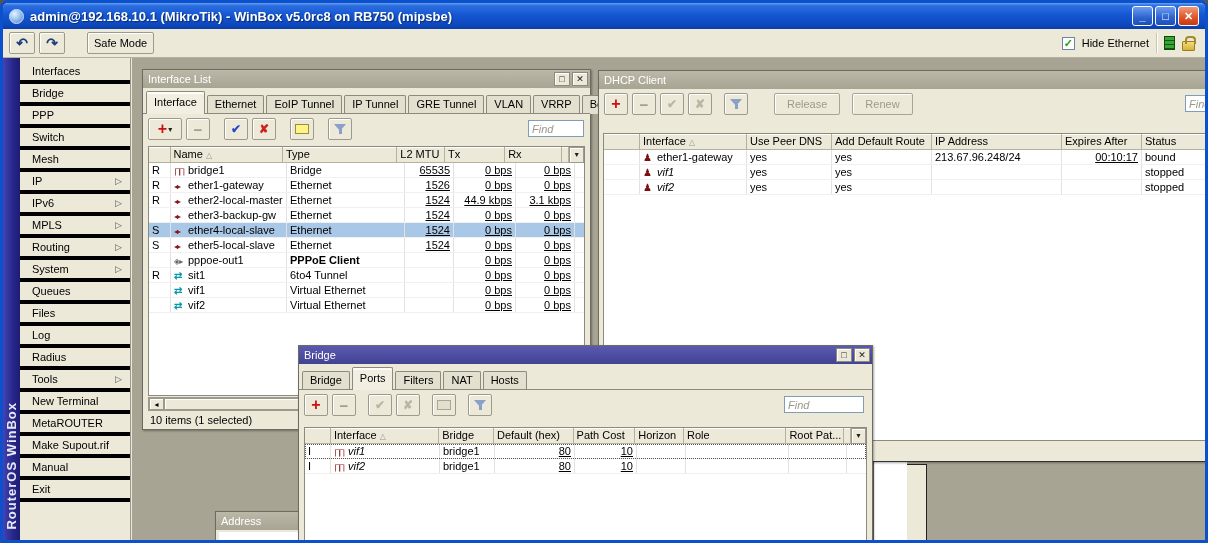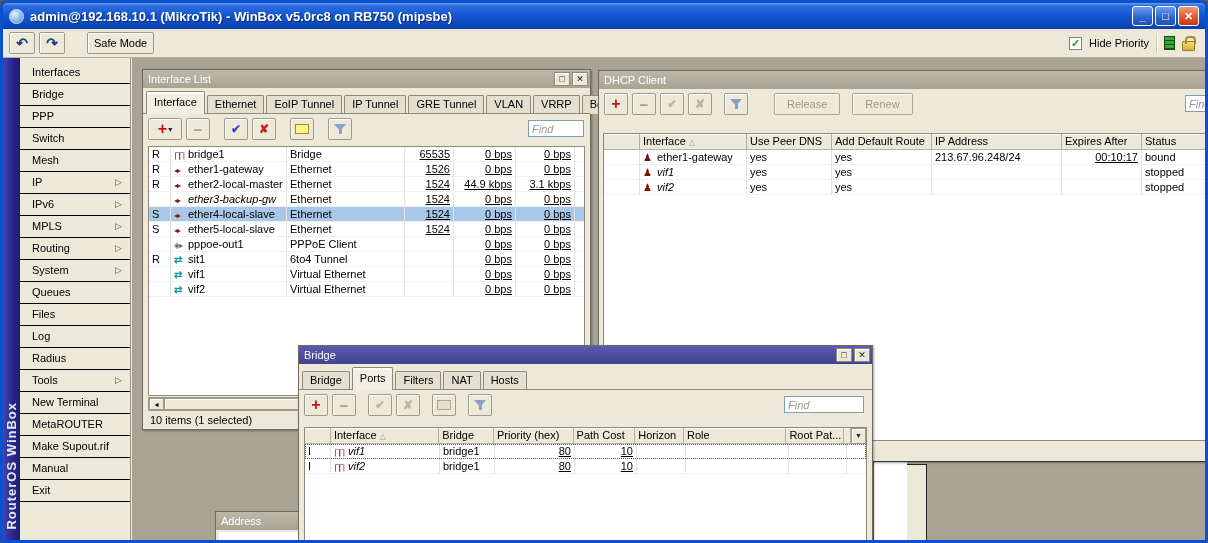--- a/index.html
+++ b/index.html
@@ -43,21 +43,21 @@
     border:2px solid #a8892a; border-bottom:none; border-radius:4px 4px 0 0; }
 
   
   .brandstrip { position:absolute; left:0; top:55px; bottom:0; width:17px;
     background:linear-gradient(90deg,#4343b4,#26268a 60%,#1d1d72); }
   .brandtext { position:absolute; left:1px; bottom:10px; color:#e8e8f4; font-weight:bold;
     font-size:13px; letter-spacing:1px; writing-mode:vertical-rl; transform:rotate(180deg); white-space:nowrap; }
   .sidebar { position:absolute; left:17px; top:55px; bottom:0; width:111px; background:#ece9d8;
     border-right:1px solid #9d9a8d; padding-top:4px; }
   .mi { height:22px; line-height:21px; padding:0 8px 0 12px; display:flex; align-items:center;
-    border-bottom:1px solid #000000; }
+    border-bottom:4px solid #000000; }
   .mi .lbl { flex:1; }
   .mi .sub { color:#555; font-size:9px; }
   .workspace { position:absolute; left:129px; top:55px; right:0; bottom:0;
     background:#a8a494; overflow:hidden; }
 
   
   .w { position:absolute; background:#ece9d8; border:1px solid #6e6c60;
        box-shadow:1px 1px 2px rgba(0,0,0,.35); }
   .wt { height:18px; line-height:18px; padding:0 5px; font-size:11px; color:#fff;
         position:relative; white-space:nowrap; overflow:hidden; }
@@ -147,21 +147,21 @@
       <span class="xpb close">✕</span>
     </span>
   </div>
 
   <div class="appbar">
     <span class="tbtn"><span class="arrow-glyph">↶</span></span>
     <span class="tbtn"><span class="arrow-glyph">↷</span></span>
     <span class="tbtn" style="margin-left:18px; color:#000;">Safe Mode</span>
     <span class="appbar-right">
       <span class="cb">✓</span>
-      <span>Hide Priority</span>
+      <span>Hide Ethernet</span>
       <span class="vsep"></span>
       <span class="ic-green"></span>
       <span class="ic-lock"></span>
     </span>
   </div>
 
   <div class="brandstrip">
     <span class="brandtext">RouterOS WinBox</span>
   </div>
 
@@ -278,20 +278,30 @@
           </span>
         <span class="b" style="margin-left:10px;">
             <span class="ic-note"></span>
           </span>
         <span class="b" style="margin-left:10px;">
             <span class="ic-funnel"></span>
           </span>
         <input class="find" style="position: absolute; right: 6px; top: 6px;" placeholder="Find">
       </div>
       <div class="grid" style="left:5px; top:76px; width:437px; height:250px;">
+        <div class="gh">
+          <span class="hc" style="width:22px;"></span>
+          <span class="hc" style="width:116px;"><span>Name</span> <span class="sort">△</span></span>
+          <span class="hc" style="width:118px;"><span>Type</span></span>
+          <span class="hc" style="width:49px;"><span>L2 MTU</span></span>
+          <span class="hc" style="width:62px;"><span>Tx</span></span>
+          <span class="hc" style="width:59px;"><span>Rx</span></span>
+          <span class="hc" style="flex:1;"></span>
+          <span class="hdrop">▼</span>
+        </div>
         <div class="r">
           <span class="c" style="width:22px;">R</span>
           <span class="c" style="width:116px;"><i class="ic ic-bridge"></i><span>bridge1</span></span>
           <span class="c" style="width:118px;">Bridge</span>
           <span class="c num" style="width:49px;">65535</span>
           <span class="c num" style="width:62px;">0 bps</span>
           <span class="c num" style="width:59px;">0 bps</span>
         </div>
         <div class="r">
           <span class="c" style="width:22px;">R</span>
@@ -304,21 +314,21 @@
         <div class="r">
           <span class="c" style="width:22px;">R</span>
           <span class="c" style="width:116px;"><i class="ic ic-eth"></i><span>ether2-local-master</span></span>
           <span class="c" style="width:118px;">Ethernet</span>
           <span class="c num" style="width:49px;">1524</span>
           <span class="c num" style="width:62px;">44.9 kbps</span>
           <span class="c num" style="width:59px;">3.1 kbps</span>
         </div>
         <div class="r">
           <span class="c" style="width:22px;"></span>
-          <span class="c" style="width:116px;font-style:italic;"><i class="ic ic-eth"></i><span>ether3-backup-gw</span></span>
+          <span class="c" style="width:116px;"><i class="ic ic-eth"></i><span>ether3-backup-gw</span></span>
           <span class="c" style="width:118px;">Ethernet</span>
           <span class="c num" style="width:49px;">1524</span>
           <span class="c num" style="width:62px;">0 bps</span>
           <span class="c num" style="width:59px;">0 bps</span>
         </div>
         <div class="r sel">
           <span class="c" style="width:22px;">S</span>
           <span class="c" style="width:116px;"><i class="ic ic-eth"></i><span>ether4-local-slave</span></span>
           <span class="c" style="width:118px;">Ethernet</span>
           <span class="c num" style="width:49px;">1524</span>
@@ -329,21 +339,21 @@
           <span class="c" style="width:22px;">S</span>
           <span class="c" style="width:116px;"><i class="ic ic-eth"></i><span>ether5-local-slave</span></span>
           <span class="c" style="width:118px;">Ethernet</span>
           <span class="c num" style="width:49px;">1524</span>
           <span class="c num" style="width:62px;">0 bps</span>
           <span class="c num" style="width:59px;">0 bps</span>
         </div>
         <div class="r">
           <span class="c" style="width:22px;"></span>
           <span class="c" style="width:116px;"><i class="ic ic-pppoe"></i><span>pppoe-out1</span></span>
-          <span class="c" style="width:118px;">PPPoE Client</span>
+          <span class="c" style="width:118px;font-weight:bold;">PPPoE Client</span>
           <span class="c num" style="width:49px;"></span>
           <span class="c num" style="width:62px;">0 bps</span>
           <span class="c num" style="width:59px;">0 bps</span>
         </div>
         <div class="r">
           <span class="c" style="width:22px;">R</span>
           <span class="c" style="width:116px;"><i class="ic ic-tunnel"></i><span>sit1</span></span>
           <span class="c" style="width:118px;">6to4 Tunnel</span>
           <span class="c num" style="width:49px;"></span>
           <span class="c num" style="width:62px;">0 bps</span>
@@ -473,21 +483,21 @@
         <span class="b" style="margin-left:8px;">
             <span class="ic-funnel"></span>
           </span>
         <input class="find" style="position: absolute; right: 8px; top: 6px; width: 80px;" placeholder="Find">
       </div>
       <div class="grid" style="left:5px; top:81px; width:563px; height:182px;">
         <div class="gh">
           <span class="hc" style="width:26px;"></span>
           <span class="hc" style="width:109px;"><span>Interface</span> <span class="sort">△</span></span>
           <span class="hc" style="width:55px;"><span>Bridge</span></span>
-          <span class="hc" style="width:80px;"><span>Priority (hex)</span></span>
+          <span class="hc" style="width:80px;"><span>Default (hex)</span></span>
           <span class="hc" style="width:62px;"><span>Path Cost</span></span>
           <span class="hc" style="width:49px;"><span>Horizon</span></span>
           <span class="hc" style="width:103px;"><span>Role</span></span>
           <span class="hc" style="width:58px;"><span>Root Pat...</span></span>
           <span class="hc" style="flex:1;"></span>
           <span class="hdrop">▼</span>
         </div>
         <div class="r foc">
           <span class="c" style="width:26px;">I</span>
           <span class="c" style="width:109px;"><i class="ic ic-bridge"></i><span class="it">vif1</span></span>

